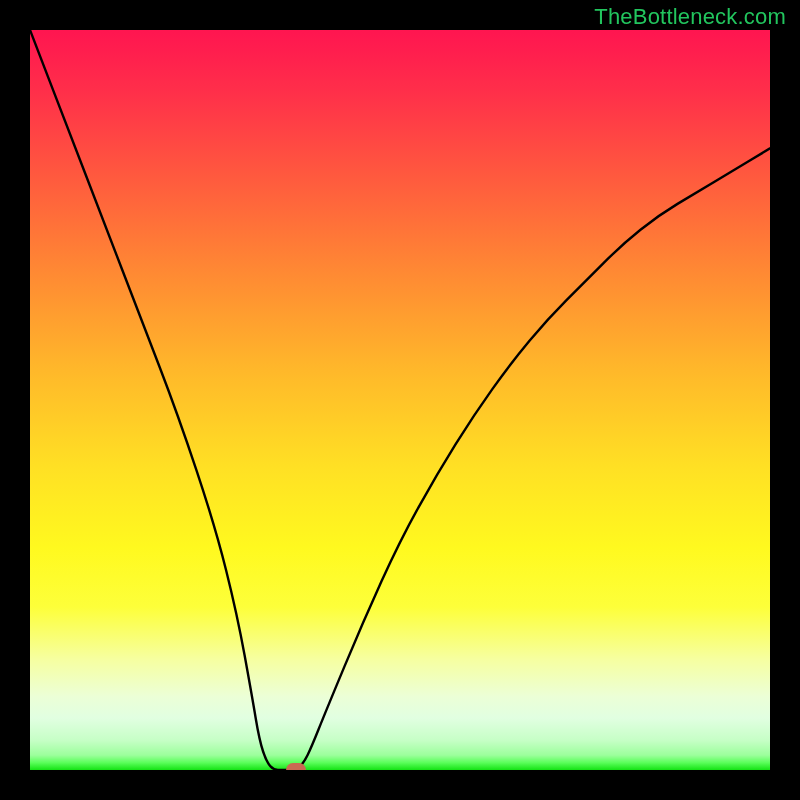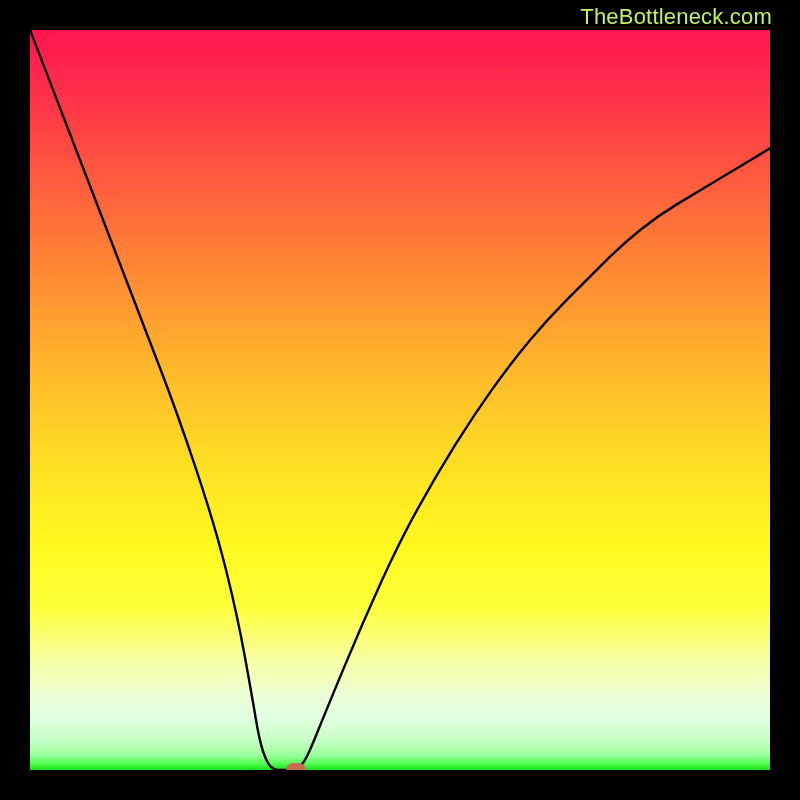--- a/index.html
+++ b/index.html
@@ -13,22 +13,22 @@
   }
   .frame {
     position: relative;
     width: 800px;
     height: 800px;
     background: #000;
   }
   .watermark {
     position: absolute;
     top: 4px;
-    right: 28px;
-    color: #bef264;
+    right: 14px;
+    color: #22c55e;
     font-size: 22px;
     font-weight: 400;
     letter-spacing: 0.2px;
     z-index: 10;
   }
   .plot-area {
     position: absolute;
     left: 30px;
     top: 30px;
     width: 740px;

